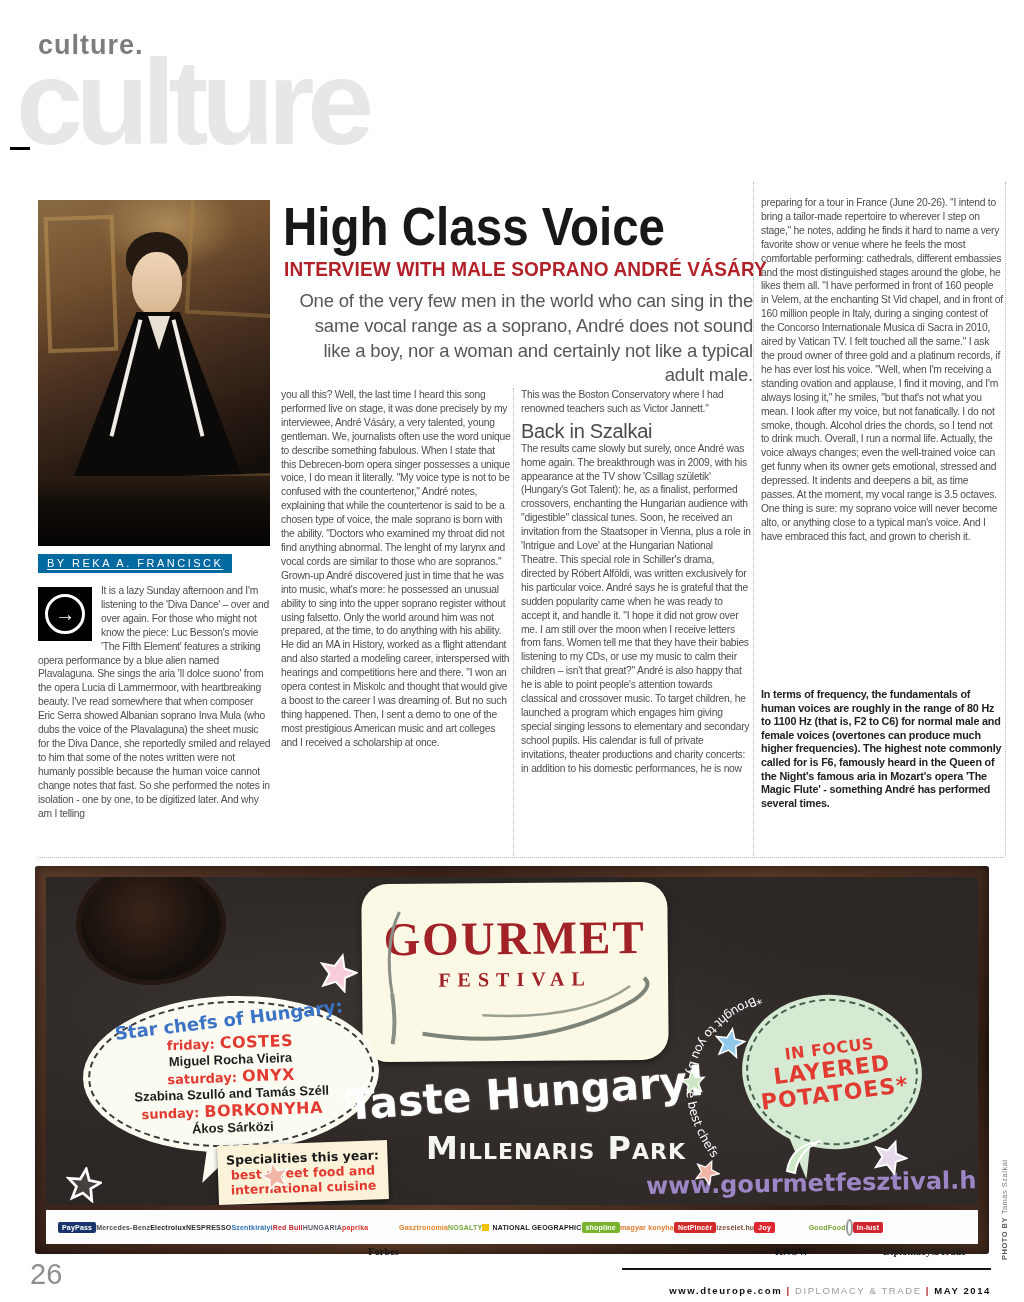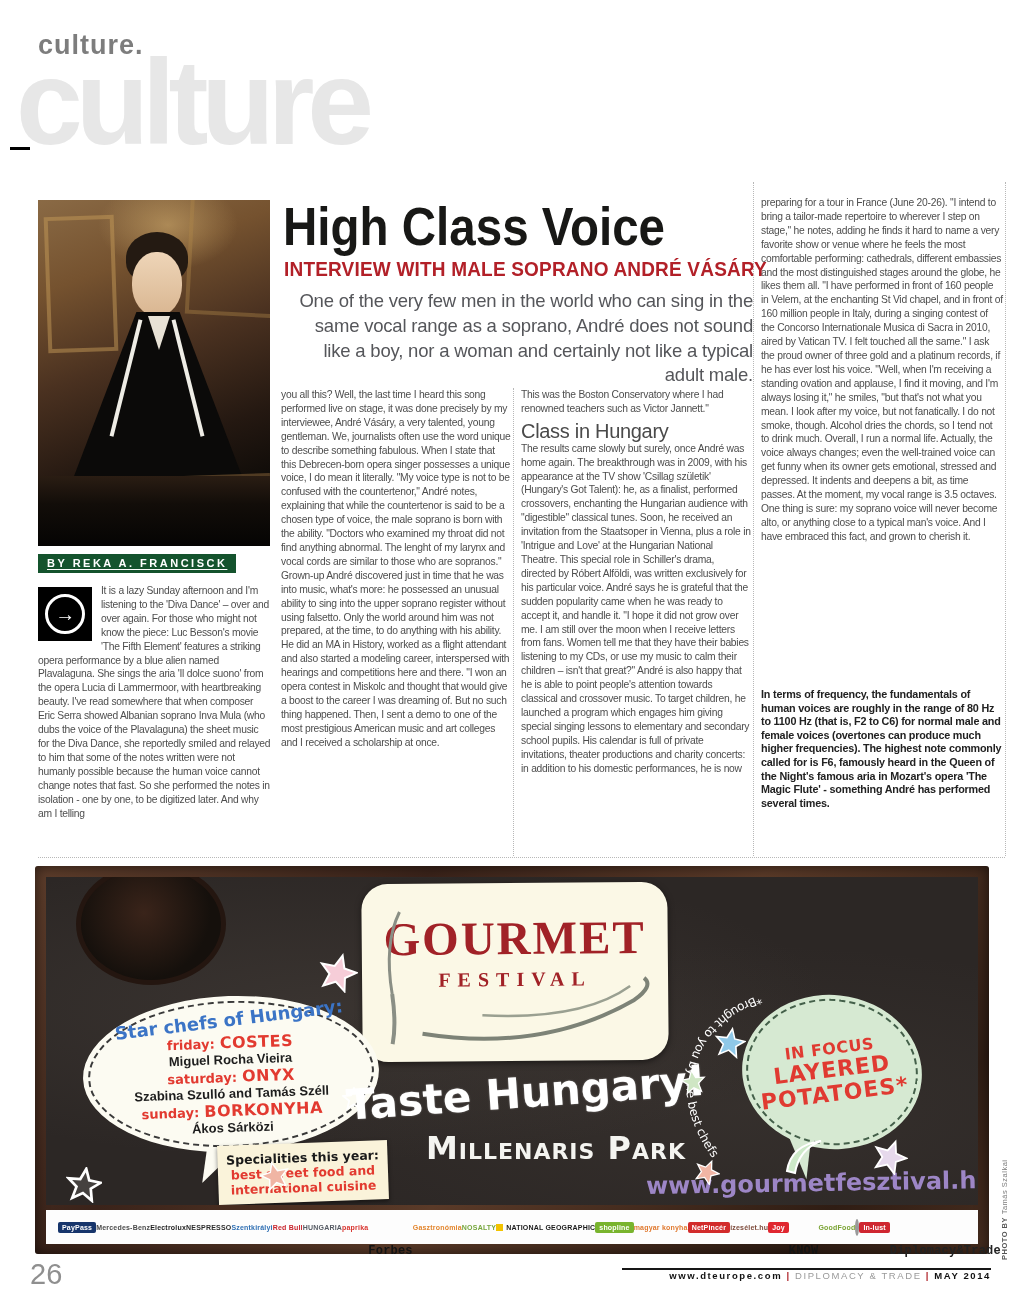--- a/index.html
+++ b/index.html
@@ -26,22 +26,22 @@
   .ph-suit{left:30px;top:112px;width:180px;height:180px;background:#0b0a09;
            clip-path:polygon(38% 0,62% 0,100% 100%,0 100%);}
   .ph-shirt{left:110px;top:116px;width:22px;height:34px;background:#e8e2d6;
             clip-path:polygon(0 0,100% 0,50% 100%);}
   .ph-lapelL{left:86px;top:118px;width:4px;height:120px;background:#efede6;transform:rotate(14deg);}
   .ph-lapelR{left:148px;top:118px;width:4px;height:120px;background:#efede6;transform:rotate(-14deg);}
   .ph-piano{left:0;bottom:0;width:100%;height:70px;
             background:linear-gradient(180deg,#2a1d13 0%,#120d09 40%,#050403 100%);}
   .ph-piano-edge{left:0;bottom:64px;width:100%;height:5px;background:rgba(158,116,66,.45);transform:rotate(-2deg);}
 
-  .byline{left:38px;top:554px;background:#14532d;color:#fff;padding:3px 9px 4px 9px;
-          font-size:11px;font-weight:bold;letter-spacing:2.5px;
+  .byline{left:38px;top:554px;background:#0369a1;color:#fff;padding:3px 9px 4px 9px;
+          font-size:11px;font-weight:normal;letter-spacing:2.5px;
           text-decoration:underline;text-underline-offset:2px;}
 
   
   .bodycol{font-size:10.3px;line-height:13.9px;letter-spacing:-0.25px;color:#4d4d4d;text-align:left;}
   .col1{left:38px;top:584px;width:234px;}
   .intro-icon{float:left;width:54px;height:54px;background:#000;margin:3px 9px 2px 0;
               display:flex;align-items:center;justify-content:center;}
   .intro-ring{width:34px;height:34px;border:3px solid #fff;border-radius:50%;
               display:flex;align-items:center;justify-content:center;color:#fff;
               font-size:20px;font-weight:bold;line-height:1;}
@@ -124,26 +124,26 @@
   .b2-l2{font-size:22px;letter-spacing:1px;line-height:24px;}
   .curve-svg{left:596px;top:112px;}
   .curve-svg text{fill:#fff;font-size:12px;font-family:"DejaVu Sans",sans-serif;}
 
   .star{position:absolute;}
   .chili{left:735px;top:258px;}
 
   .logobar{position:absolute;left:11px;top:344px;width:932px;height:34px;background:#fdfdfd;
            display:flex;align-items:center;justify-content:space-between;padding:0 12px;box-sizing:border-box;}
   .chip{font-size:7px;font-weight:bold;white-space:nowrap;letter-spacing:.2px;}
-  .chip.serif{font-family:Liberation Mono, monospace;font-size:12px;margin-top:48px;}
+  .chip.serif{font-family:Liberation Serif, serif;font-size:10px;margin-top:48px;}
   .chip.circle{width:13px;height:13px;border:2px solid #9a9a9a;border-radius:50%;}
 
   
   .pagenum{left:30px;top:1258px;font-size:29px;color:#8f8f8f;}
-  .footer-right{left:622px;top:1268px;width:369px;border-top:2px solid #161616;padding-top:0;
+  .footer-right{left:622px;top:1268px;width:369px;border-top:2px solid #161616;padding-top:15px;
                 text-align:right;font-size:9.5px;letter-spacing:1.6px;white-space:nowrap;}
   .f-url,.f-issue{font-weight:bold;color:#111;}
   .f-mag{color:#9a9a9a;}
   .f-sep{color:#b0252c;font-weight:bold;}
   .photo-credit{left:1000px;top:1160px;height:100px;writing-mode:vertical-rl;transform:rotate(180deg);
                 font-size:7.5px;color:#7c7c7c;letter-spacing:.5px;white-space:nowrap;}
   .photo-credit b{color:#555;}
 </style>
 </head>
 <body>
@@ -175,21 +175,21 @@
   <div class="abs lead">One of the very few men in the world who can sing in the same vocal range as a soprano, André does not sound like a boy, nor a woman and certainly not like a typical adult male.</div>
 
   <div class="abs bodycol col1">
     <span class="intro-icon">
         <span class="intro-ring">→</span>
       </span><span>It is a lazy Sunday afternoon and I'm listening to the 'Diva Dance' – over and over again. For those who might not know the piece: Luc Besson's movie 'The Fifth Element' features a striking opera performance by a blue alien named Plavalaguna. She sings the aria 'Il dolce suono' from the opera Lucia di Lammermoor, with heartbreaking beauty. I've read somewhere that when composer Eric Serra showed Albanian soprano Inva Mula (who dubs the voice of the Plavalaguna) the sheet music for the Diva Dance, she reportedly smiled and relayed to him that some of the notes written were not humanly possible because the human voice cannot change notes that fast. So she performed the notes in isolation - one by one, to be digitized later. And why am I telling</span>
   </div>
   <div class="abs bodycol col2">you all this? Well, the last time I heard this song performed live on stage, it was done precisely by my interviewee, André Vásáry, a very talented, young gentleman. We, journalists often use the word unique to describe something fabulous. When I state that this Debrecen-born opera singer possesses a unique voice, I do mean it literally.  "My voice type is not to be confused with the countertenor," André notes, explaining that while the countertenor is said to be a chosen type of voice, the male soprano is born with the ability. "Doctors who examined my throat did not find anything abnormal. The lenght of my larynx and vocal cords are similar to those who are sopranos." Grown-up André discovered just in time that he was into music, what's more: he possessed an unusual ability to sing into the upper soprano register without using falsetto. Only the world around him was not prepared, at the time, to do anything with his ability. He did an MA in History, worked as a flight attendant and also started a modeling career, interspersed with hearings and competitions here and there. "I won an opera contest in Miskolc and thought that would give a boost to the career I was dreaming of.   But no such thing happened. Then, I sent a demo to one of the most prestigious American music and art colleges and I received a scholarship at once.</div>
   <div class="abs bodycol col3">
     <span>This was the Boston Conservatory where I had renowned teachers such as Victor Jannett."</span>
-    <h3>Class in Hungary</h3>
+    <h3>Back in Szalkai</h3>
     <span>The results came slowly but surely, once André was home again. The breakthrough was in 2009, with his appearance at the TV show 'Csillag születik' (Hungary's Got Talent): he, as a finalist, performed crossovers, enchanting the Hungarian audience with "digestible" classical tunes. Soon, he received an invitation from the Staatsoper in Vienna, plus a role in 'Intrigue and Love' at the Hungarian National Theatre.  This special role in Schiller's drama, directed by Róbert Alföldi, was written exclusively for his particular voice. André says he is grateful that the sudden popularity came when he was ready to accept it, and handle it. "I hope it did not grow over me.  I am still over the moon when I receive letters from fans. Women tell me that they have their babies listening to my CDs, or use my music to calm their children – isn't that great?" André is also happy that he is able to point people's attention towards classical and crossover music. To target children, he launched a program which engages him giving special singing lessons to elementary and secondary school pupils. His calendar is full of private invitations, theater productions and charity concerts: in addition to his domestic performances, he is now</span>
   </div>
   <div class="abs bodycol col4">preparing for a tour in France (June 20-26). "I intend to bring a tailor-made repertoire to wherever I step on stage," he notes, adding he finds it hard to name a very favorite show or venue where he feels the most comfortable performing: cathedrals, different embassies and the most distinguished stages around the globe, he likes them all. "I have performed in front of 160 people in Velem, at the enchanting St Vid chapel, and in front of 160 million people in Italy, during a singing contest of the Concorso Internationale Musica di Sacra in 2010, aired by Vatican TV. I felt touched all the same." I ask the proud owner of three gold and a platinum records, if he has ever lost his voice. "Well, when I'm receiving a standing ovation and applause, I find it moving, and I'm always losing it," he smiles, "but that's not what you mean. I look after my voice, but not fanatically. I do not smoke, though.  Alcohol dries the chords, so I tend not to drink much. Overall, I run a normal life. Actually, the voice always changes; even the well-trained voice can get funny when its owner gets emotional, stressed and depressed.  It indents and deepens a bit, as time passes. At the moment, my vocal range is 3.5 octaves. One thing is sure: my soprano voice will never become alto, or anything close to a typical man's voice. And I have embraced this fact, and grown to cherish it.</div>
 
   <div class="abs dyk">
     <div class="dyk-body">In terms of frequency, the fundamentals of human voices are roughly in the range of 80  Hz to 1100  Hz (that is, F2 to C6) for normal male and female voices (overtones can produce much higher frequencies). The highest note commonly called for is F6, famously heard in the Queen of the Night's famous aria in Mozart's opera 'The Magic Flute' - something André has performed several times.</div>
   </div>
 
   <div class="abs vr vr1"></div>
   <div class="abs vr vr2"></div>

